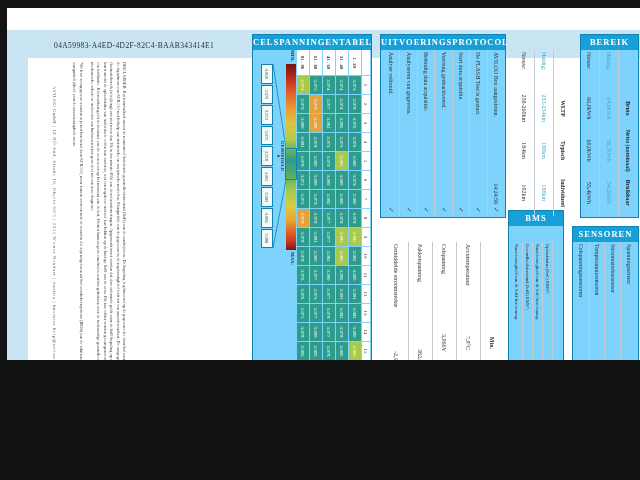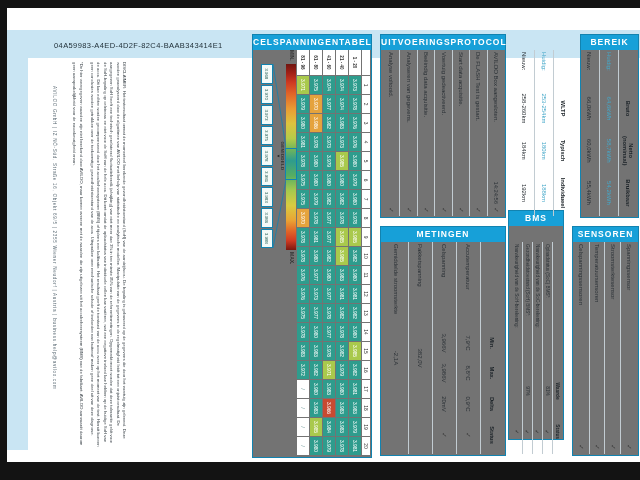--- a/index.html
+++ b/index.html
@@ -1,31 +1,31 @@
 <!DOCTYPE html>
 <html><head>
 <meta charset="utf-8">
 <style>
   html,body { margin:0; padding:0; background:#111; }
   #screen {
-    position:relative; width:640px; height:480px; overflow:hidden;
-    background:#131313; font-family:Liberation Sans, sans-serif;
+    position:relative; width:640px; height:360px; overflow:hidden;
+    background:#131313; font-family:Liberation Serif, serif;
     -webkit-font-smoothing:antialiased;
   }
   .abs { position:absolute; }
   #page-bg { left:7px; top:8px; width:633px; height:454px; background:#ffffff; }
   #band-top { left:7px; top:30px; width:633px; height:28px; background:#c9e5f3; }
   #band-left { left:7px; top:30px; width:21px; height:420px; background:#c9e5f3; }
   #doc-id { left:54px; top:41px; font-size:7.5px; letter-spacing:.4px; color:#1c2b33; }
 
   
   .rot { position:absolute; transform-origin:0 0; transform:rotate(90deg); }
 
   
-  .box { position:absolute; background:#737373; border:1.5px solid #1283b0; box-sizing:border-box; }
+  .box { position:absolute; background:#7dd3fc; border:1.5px solid #1283b0; box-sizing:border-box; }
   .box .bar {
     height:15px; line-height:15px; background:#17a0d8; color:#fff;
     font-weight:bold; font-size:8.5px; text-align:center; letter-spacing:1px;
   }
   #box-celsp    { left:252px; top:34px;  width:120px; height:424px; }
   #box-protocol { left:380px; top:34px;  width:126px; height:184px; }
   #box-bereik   { left:512px; top:34px;  width:62px;  height:184px; }
   #box-energie  { left:580px; top:34px;  width:59px;  height:184px; }
   #box-metingen { left:380px; top:226px; width:126px; height:230px; }
   #box-bms      { left:508px; top:210px; width:56px;  height:230px; }
@@ -96,23 +96,20 @@
   </div>
 
   <div class="box" id="box-celsp">
     <div class="bar">CELSPANNINGENTABEL</div>
   </div>
   <div class="box" id="box-protocol">
     <div class="bar">UITVOERINGSPROTOCOL</div>
   </div>
   <div class="box" id="box-energie">
     <div class="bar">BEREIK</div>
-  </div>
-  <div class="box" id="box-metingen">
-    <div class="bar">METINGEN</div>
   </div>
   <div class="box" id="box-bms">
     <div class="bar">BMS</div>
   </div>
   <div class="box" id="box-sensoren">
     <div class="bar">SENSOREN</div>
   </div>
 
   <div class="rot" id="wrap-celsp">
     <div id="cv-grid">

